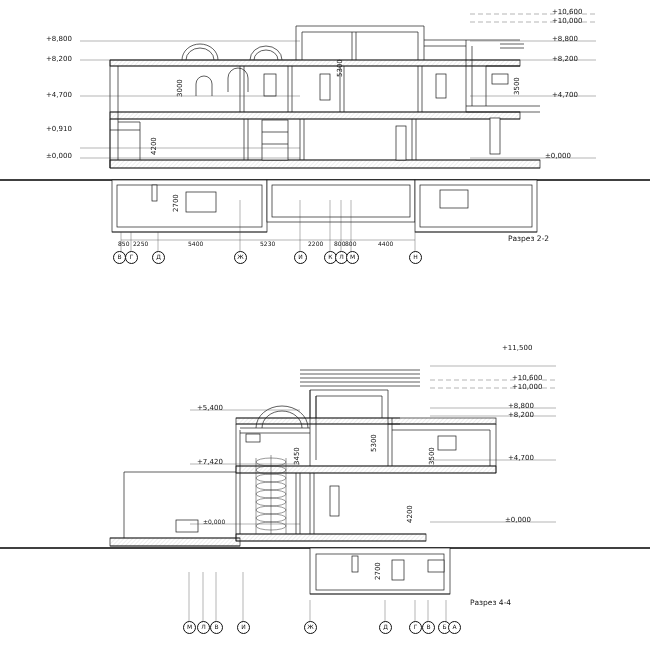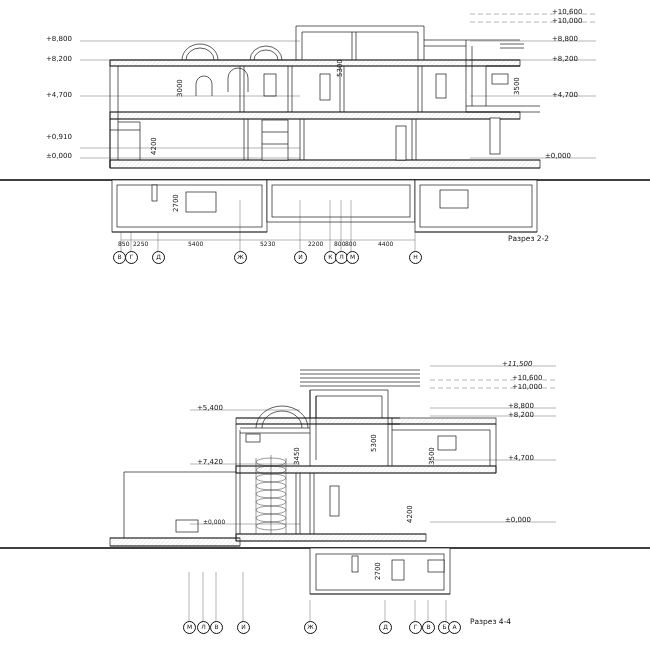--- a/index.html
+++ b/index.html
@@ -236,21 +236,21 @@
     <line x1="385" y1="600" x2="385" y2="622"></line>
     <line x1="415" y1="600" x2="415" y2="622"></line>
     <line x1="428" y1="600" x2="428" y2="622"></line>
     <line x1="446" y1="600" x2="446" y2="622"></line>
   </g>
 </svg>
 
 <div class="lbl" style="left:46px;top:35px;">+8,800</div>
 <div class="lbl" style="left:46px;top:55px;">+8,200</div>
 <div class="lbl" style="left:46px;top:91px;">+4,700</div>
-<div class="lbl" style="left:46px;top:133px;">+0,910</div>
+<div class="lbl" style="left:46px;top:125px;">+0,910</div>
 <div class="lbl" style="left:46px;top:152px;">±0,000</div>
 
 <div class="lbl" style="left:552px;top:8px;">+10,600</div>
 <div class="lbl" style="left:552px;top:17px;">+10,000</div>
 <div class="lbl" style="left:552px;top:35px;">+8,800</div>
 <div class="lbl" style="left:552px;top:55px;">+8,200</div>
 <div class="lbl" style="left:552px;top:91px;">+4,700</div>
 <div class="lbl" style="left:545px;top:152px;">±0,000</div>
 
 <div class="lbl vert" style="left:176px;top:97px;">3000</div>
@@ -277,21 +277,21 @@
 <div class="axis" style="left:335px;top:251px;">Л</div>
 <div class="axis" style="left:346px;top:251px;">М</div>
 <div class="axis" style="left:409px;top:251px;">Н</div>
 
 <div class="lbl title" style="left:508px;top:235px;">Разрез 2-2</div>
 
 <div class="lbl" style="left:197px;top:404px;">+5,400</div>
 <div class="lbl" style="left:197px;top:458px;">+7,420</div>
 <div class="lbl sm" style="left:203px;top:518px;">±0,000</div>
 
-<div class="lbl" style="left:502px;top:360px;font-style:italic;">+11,500</div>
+<div class="lbl" style="left:502px;top:344px;">+11,500</div>
 <div class="lbl" style="left:512px;top:374px;">+10,600</div>
 <div class="lbl" style="left:512px;top:383px;">+10,000</div>
 <div class="lbl" style="left:508px;top:402px;">+8,800</div>
 <div class="lbl" style="left:508px;top:411px;">+8,200</div>
 <div class="lbl" style="left:508px;top:454px;">+4,700</div>
 <div class="lbl" style="left:505px;top:516px;">±0,000</div>
 
 <div class="lbl vert" style="left:293px;top:465px;">3450</div>
 <div class="lbl vert" style="left:370px;top:452px;">5300</div>
 <div class="lbl vert" style="left:428px;top:465px;">3500</div>
@@ -302,15 +302,15 @@
 <div class="axis" style="left:197px;top:621px;">Л</div>
 <div class="axis" style="left:210px;top:621px;">В</div>
 <div class="axis" style="left:237px;top:621px;">И</div>
 <div class="axis" style="left:304px;top:621px;">Ж</div>
 <div class="axis" style="left:379px;top:621px;">Д</div>
 <div class="axis" style="left:409px;top:621px;">Г</div>
 <div class="axis" style="left:422px;top:621px;">В</div>
 <div class="axis" style="left:438px;top:621px;">Б</div>
 <div class="axis" style="left:448px;top:621px;">А</div>
 
-<div class="lbl title" style="left:470px;top:618px;">Разрез 4-4</div>
+<div class="lbl title" style="left:470px;top:599px;">Разрез 4-4</div>
 
 </div>
 
 </body></html>

